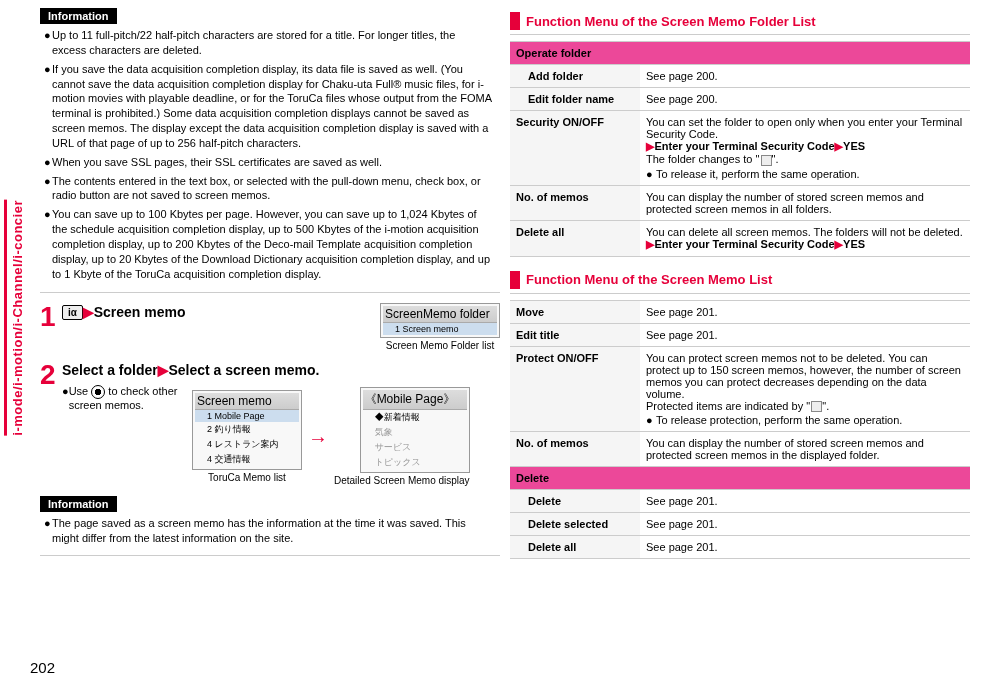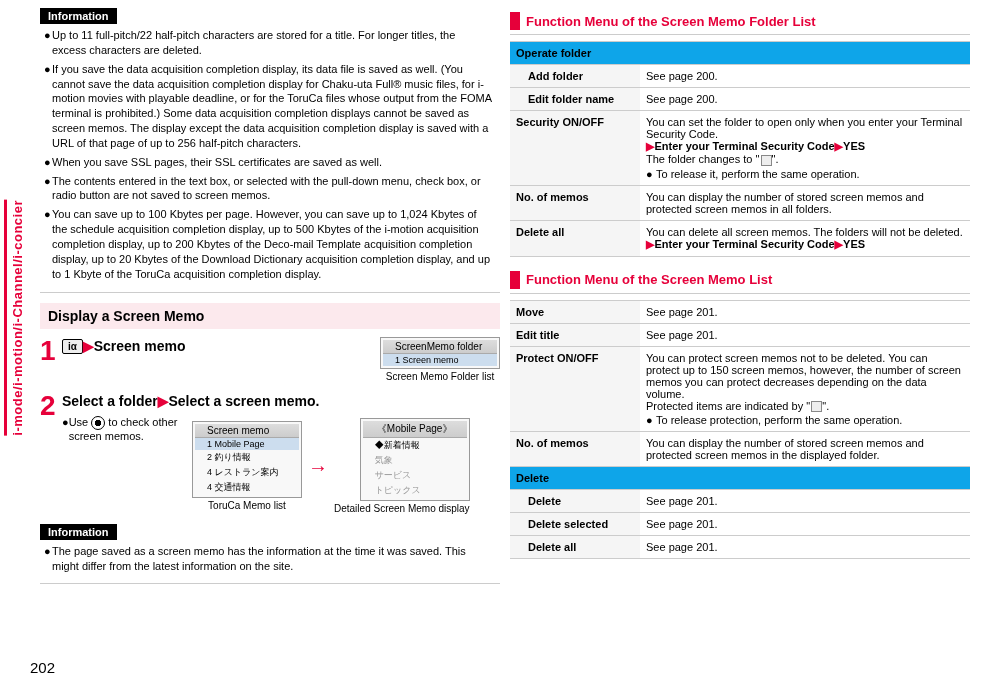--- a/index.html
+++ b/index.html
@@ -13,32 +13,32 @@
   .section-heading { background: #fce9ed; font-weight: bold; font-size: 14px; padding: 5px 8px; margin: 6px 0 8px 0; }
   .step { display: flex; margin-bottom: 10px; }
   .step-num { color: #e6003a; font-size: 28px; font-weight: bold; width: 22px; line-height: 1; }
   .step-body { flex: 1; }
   .step-title { font-weight: bold; font-size: 14px; line-height: 1.3; }
   .tri { color: #e6003a; font-weight: bold; }
   .icon-key { display: inline-block; border: 1px solid #000; border-radius: 2px; padding: 0 5px; font-size: 10px; background: #eee; vertical-align: middle; }
   .icon-dpad { display: inline-block; width: 14px; height: 14px; border: 1px solid #000; border-radius: 50%; background: radial-gradient(circle, #000 3px, #fff 3px); vertical-align: middle; }
   .caption { text-align: center; font-size: 10px; margin-top: 2px; }
   .screenshot { border: 1px solid #999; background: #f8f8f8; font-size: 9px; padding: 2px; width: 120px; margin-left: auto; }
-  .screenshot .titlebar { background: linear-gradient(#ddd,#ccc); border-bottom: 1px solid #aaa; padding: 1px 12px; font-size: 10px; }
+  .screenshot .titlebar { background: linear-gradient(#ddd,#ccc); border-bottom: 1px solid #aaa; padding: 1px 2px; font-size: 12px; }
   .screenshot .line { padding: 1px 12px; }
   .shots-row { display: flex; align-items: center; gap: 6px; margin-top: 4px; }
   .arrow { color: #e6003a; font-size: 20px; font-weight: bold; }
   .fn-heading { display: flex; align-items: center; font-weight: bold; font-size: 13px; margin: 4px 0 6px 0; border-bottom: 1px solid #ccc; padding-bottom: 4px; }
   .red-sq { width: 10px; height: 18px; background: #e6003a; margin-right: 6px; }
   .fn-heading span { color: #e6003a; }
   table.fn { width: 100%; border-collapse: collapse; font-size: 11px; }
   table.fn td { border-top: 1px solid #ccc; border-bottom: 1px solid #ccc; padding: 5px 6px; vertical-align: top; }
   table.fn td.k { font-weight: bold; width: 130px; background: #f5f5f5; }
   table.fn td.k.sub { padding-left: 18px; }
-  table.fn td.grp { font-weight: bold; background: #0ea5e9; }
+  table.fn td.grp { font-weight: bold; background: #ec4899; }
   .lock-icon { display:inline-block; width:11px; height:11px; border:1px solid #888; background:#eee; vertical-align:middle; }
   .side-tab { position: absolute; left: 4px; top: 200px; writing-mode: vertical-rl; transform: rotate(180deg); color: #e6003a; font-weight: bold; font-size: 13px; letter-spacing: 0.5px; border-right: 3px solid #e6003a; padding-right: 3px; }
   .pagenum { position: absolute; left: 30px; bottom: 21px; font-size: 15px; }
   .sub-bullet { display: flex; margin: 2px 0 0 0; }
   .sub-bullet .dot { width: 10px; }
 </style>
 </head>
 <body>
 
 <div class="side-tab">i-mode/i-motion/i-Channel/i-concier</div>
@@ -64,21 +64,20 @@
       <div class="bullet">
           <span class="dot">●</span>
           <span>The contents entered in the text box, or selected with the pull-down menu, check box, or radio button are not saved to screen memos.</span>
         </div>
       <div class="bullet">
           <span class="dot">●</span>
           <span>You can save up to 100 Kbytes per page. However, you can save up to 1,024 Kbytes of the schedule acquisition completion display, up to 500 Kbytes of the i-motion acquisition completion display, up to 200 Kbytes of the Deco-mail Template acquisition completion display, up to 20 Kbytes of the Download Dictionary acquisition completion display, and up to 1 Kbyte of the ToruCa acquisition completion display.</span>
         </div>
     </div>
 
-    <div class="section-heading">Display a Screen Memo</div>
 
     <div class="step">
       <div class="step-num">1</div>
       <div class="step-body">
         <div style="display:flex; justify-content:space-between;">
           <div class="step-title">
             <span class="icon-key">iα</span><span class="tri">▶</span><span>Screen memo</span>
           </div>
           <div>
             <div class="screenshot">
@@ -111,21 +110,21 @@
                 <div class="line" style="background:#cde">1 Mobile Page</div>
                 <div class="line">2 釣り情報</div>
                 <div class="line">4 レストラン案内</div>
                 <div class="line">4 交通情報</div>
               </div>
               <div class="caption">ToruCa Memo list</div>
             </div>
             <div class="arrow">→</div>
             <div>
               <div class="screenshot" style="width:110px;">
-                <div class="titlebar" style="text-align:center">《Mobile Page》</div>
+                <div class="titlebar" style="text-align:left">《Mobile Page》</div>
                 <div class="line">◆新着情報</div>
                 <div class="line" style="color:#999">気象</div>
                 <div class="line" style="color:#999">サービス</div>
                 <div class="line" style="color:#999">トピックス</div>
               </div>
               <div class="caption">Detailed Screen Memo display</div>
             </div>
           </div>
         </div>
       </div>

